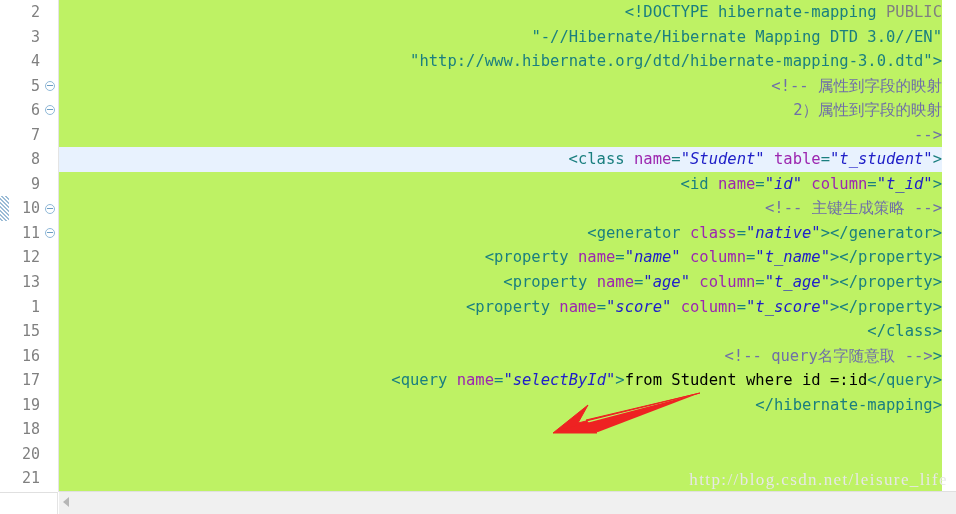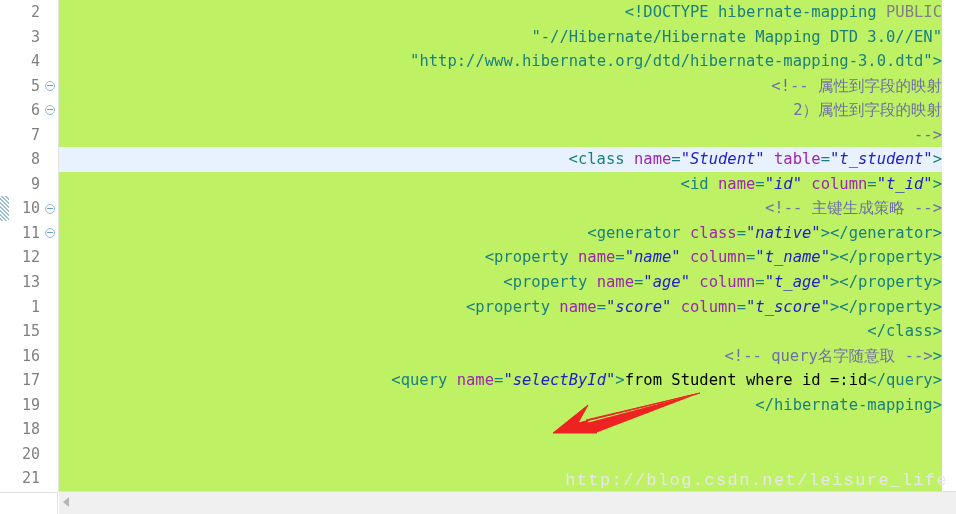--- a/index.html
+++ b/index.html
@@ -125,21 +125,21 @@
     width: 956px; height: 514px;
     pointer-events: none;
     z-index: 5;
   }
 
   
   .watermark {
     position: absolute;
     right: 8px;
     bottom: 24px;
-    font-family: Liberation Mono, monospace;
+    font-family: Liberation Serif, serif;
     font-size: 17px;
     letter-spacing: 1.4px;
     color: #e7e7e7;
     z-index: 4;
     white-space: pre;
   }
 
   
   .hscroll {
     position: absolute;

